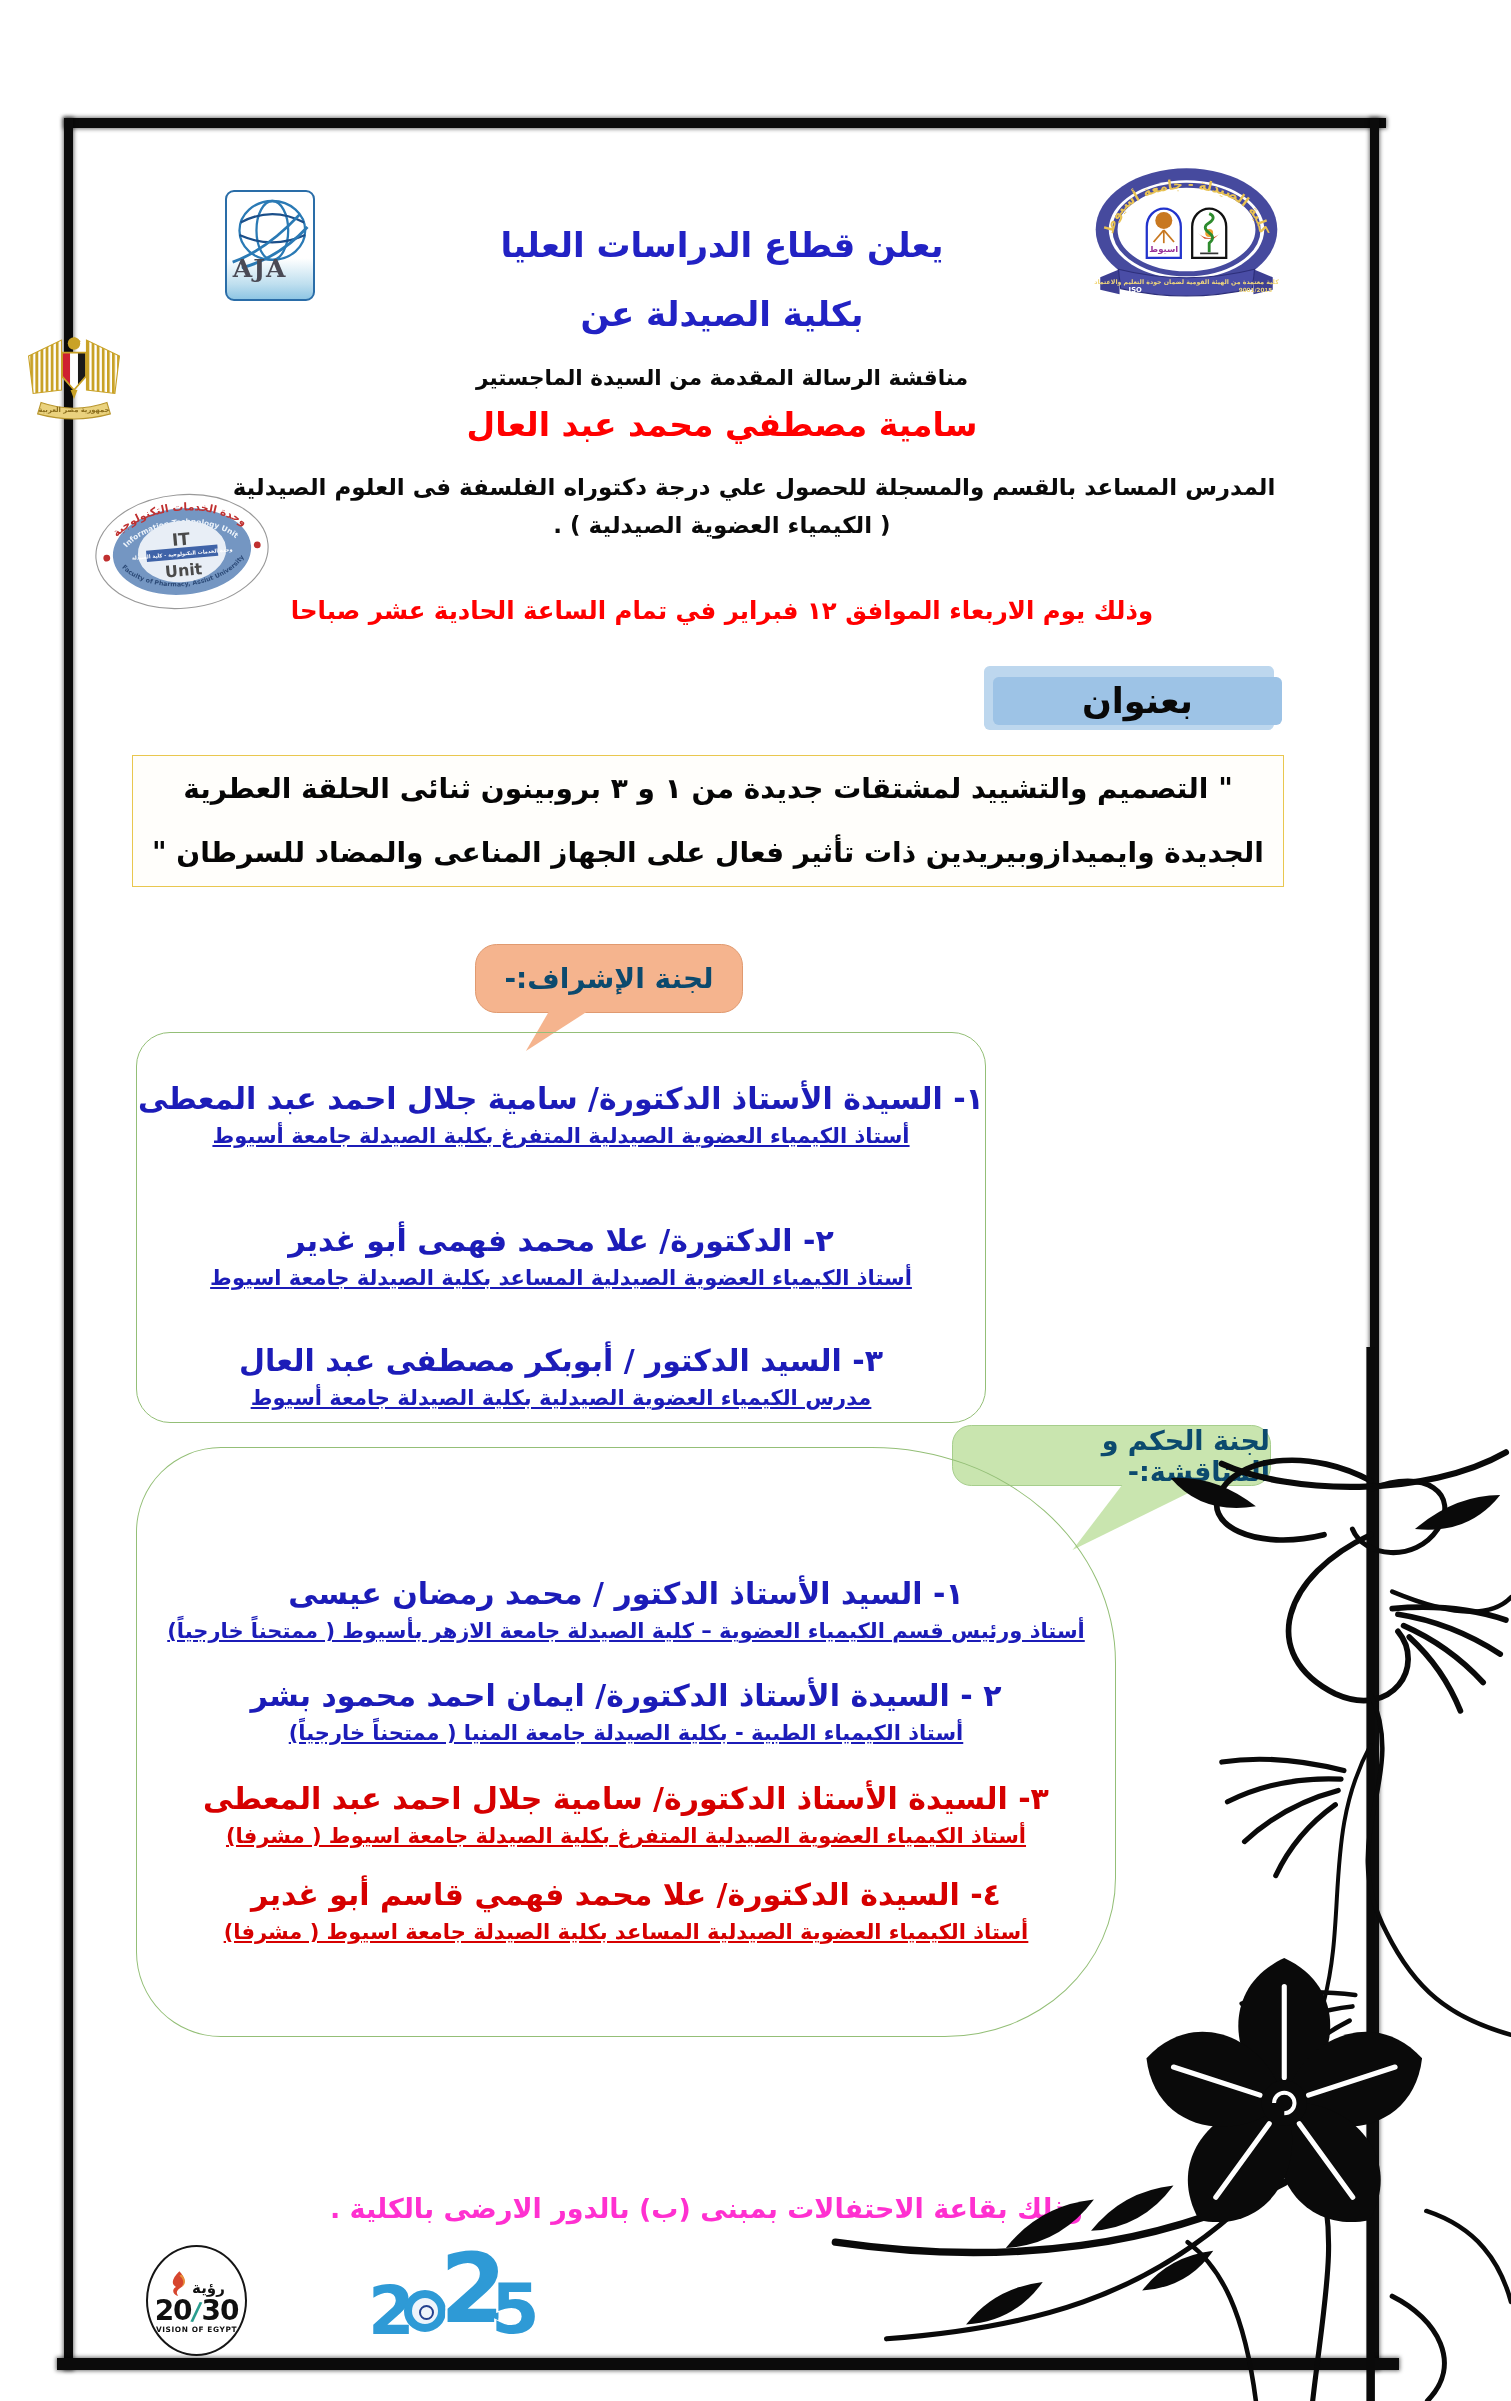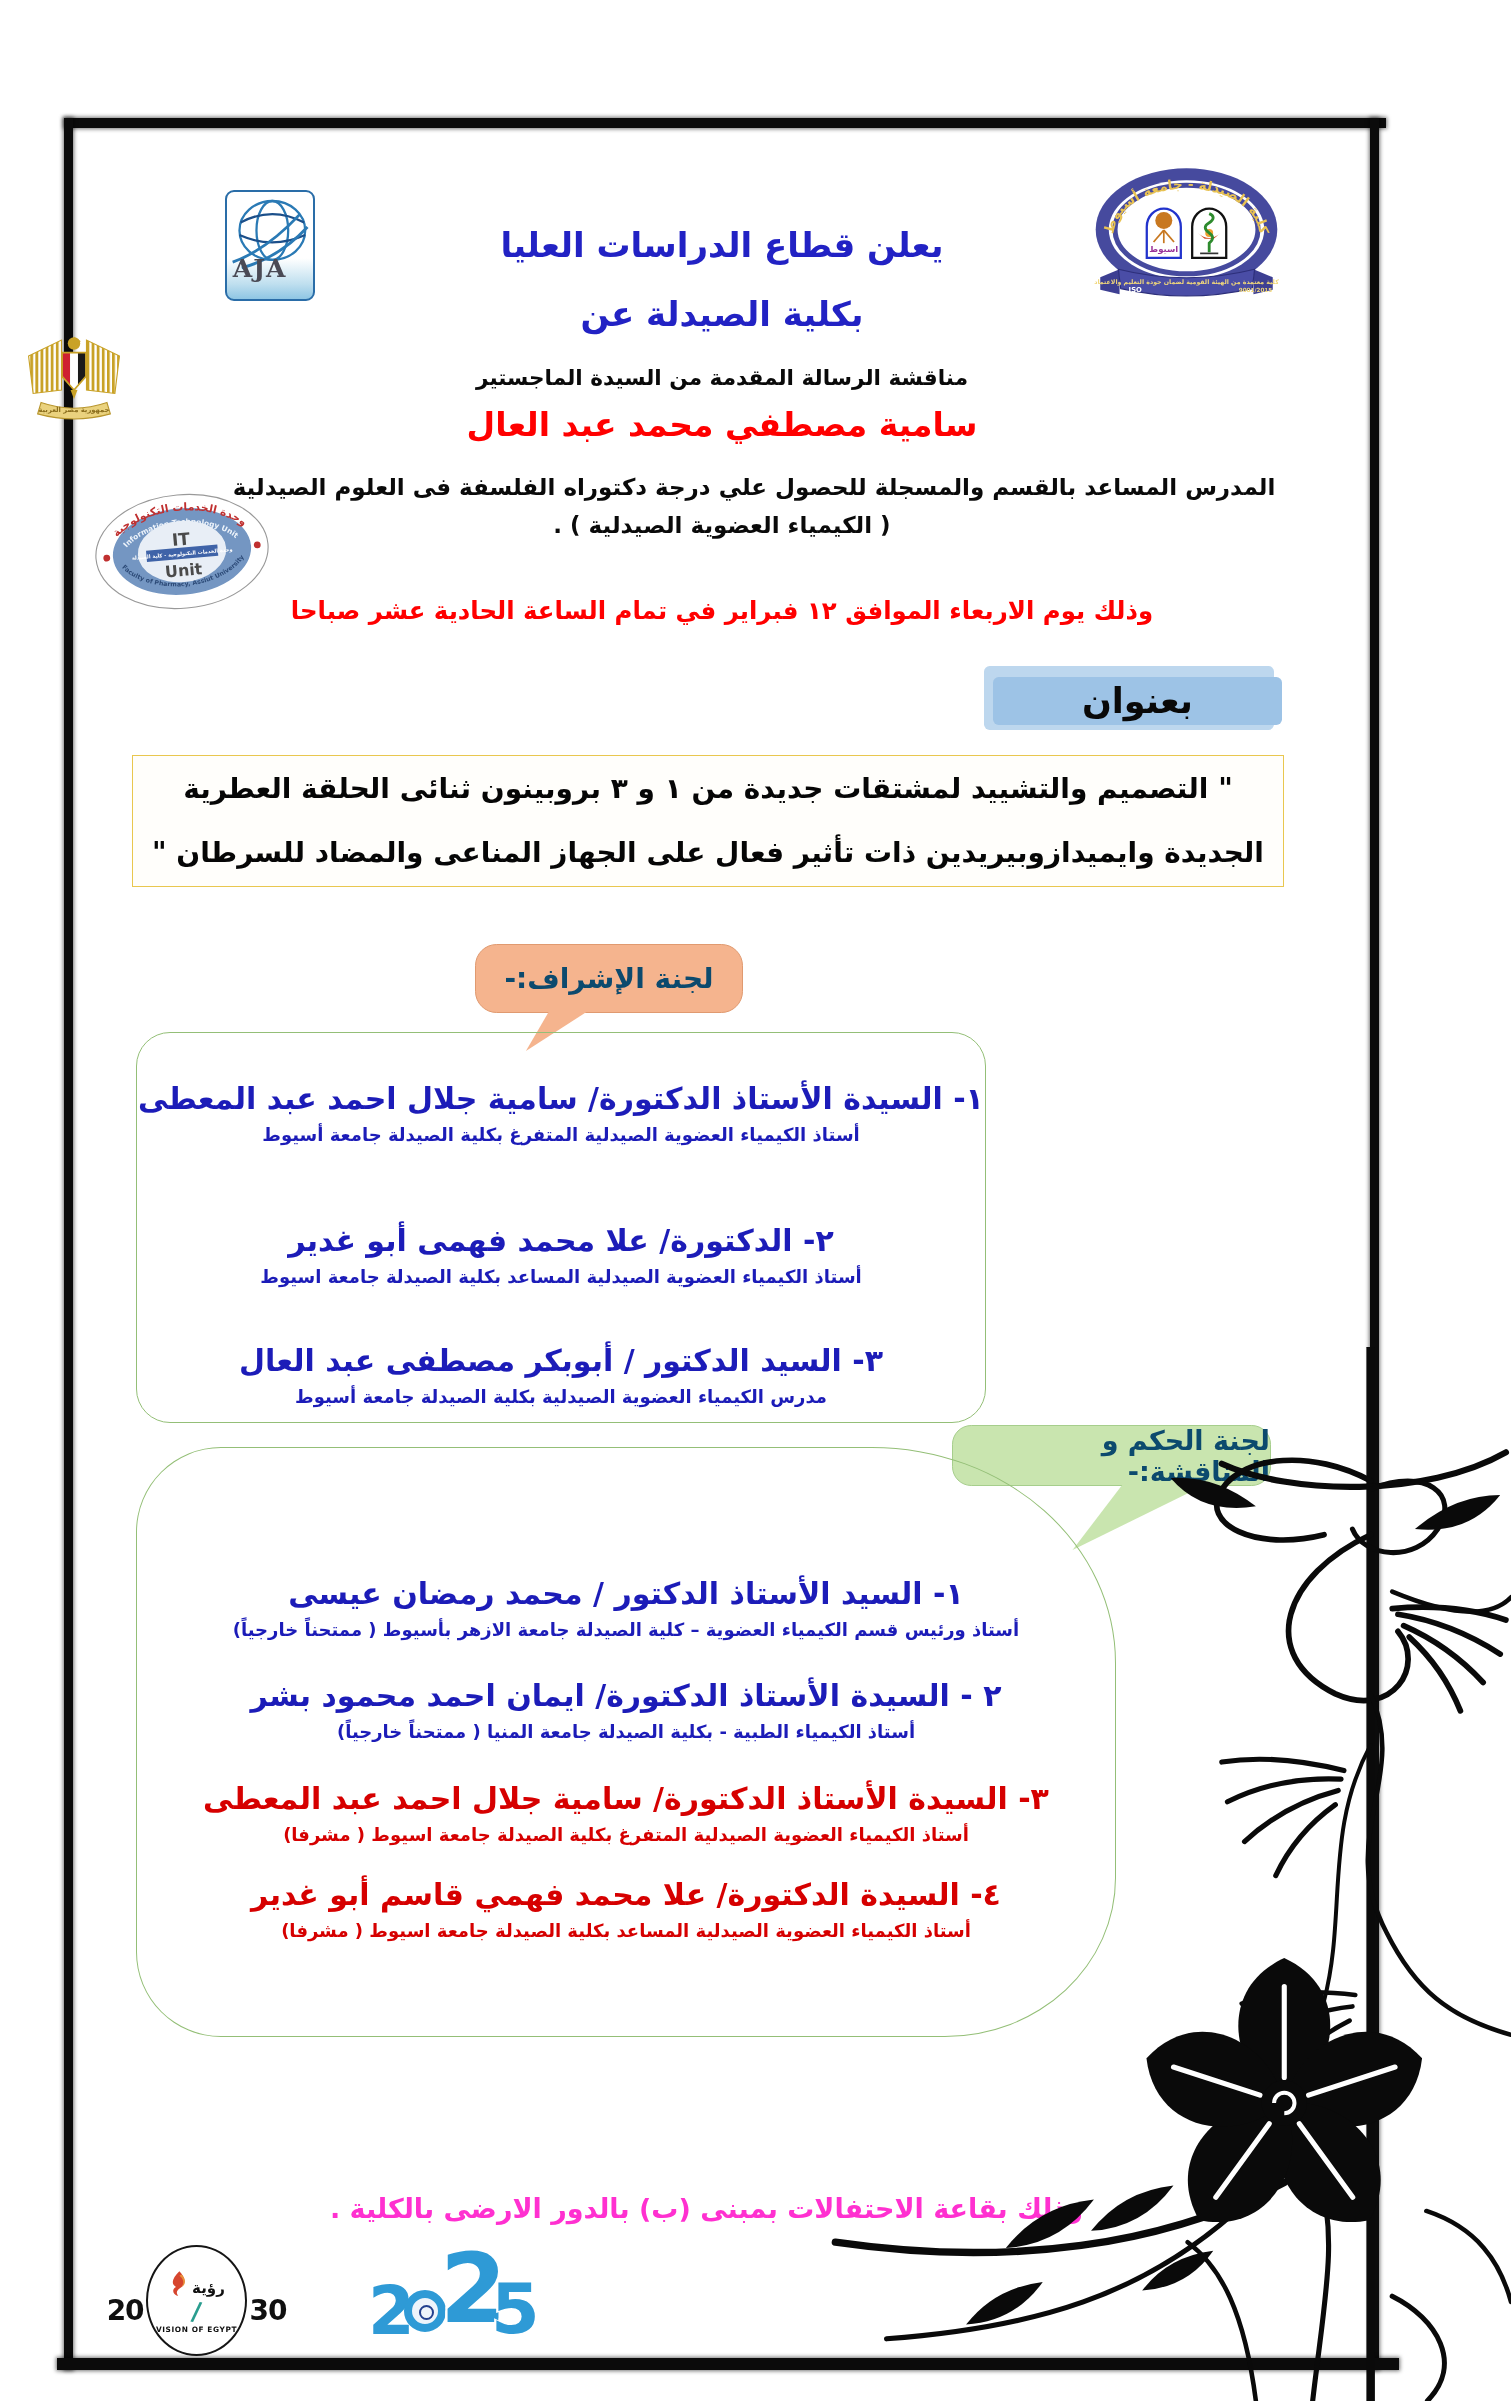--- a/index.html
+++ b/index.html
@@ -45,21 +45,21 @@
   .callout svg.tail{position:absolute;top:100%;margin-top:-1.7px;}
   .sup-callout svg.tail{left:34px;}
   .jury-callout svg.tail{left:108px;}
 
   
   .sup-box{position:absolute;left:136px;top:1032px;width:848px;height:389px;border:1.1px solid var(--box_green_border);border-radius:34px;background:transparent;}
   .jury-box{position:absolute;left:136px;top:1447px;width:978px;height:588px;border:1.1px solid var(--box_green_border);
             border-radius:85px 244px 171px 85px / 85px 216px 159px 85px;}
   .member{position:absolute;left:0;width:100%;text-align:center;}
   .m-name{font-size:30px;}
-  .m-role{font-size:18px;}
+  .m-role{font-size:21px;text-decoration:underline;}
   .blue{color:var(--member_blue);}
   .red{color:var(--member_red);}
   .sup-box .e1{top:48px;}  .sup-box .e2{top:190px;} .sup-box .e3{top:310px;}
   .jury-box .e1{top:128px;} .jury-box .e2{top:230px;} .jury-box .e3{top:333px;} .jury-box .e4{top:429px;}
   .member .m-role{margin-top:8px;}
 
   
   .logo-aja{position:absolute;left:225px;top:190px;width:90px;height:111px;border:2.3px solid #2a6da8;border-radius:9px;
             background:linear-gradient(#ffffff 62%,#bfdfef 86%,#8fc6e4);box-sizing:border-box;overflow:hidden;}
   .logo-aja .aja-text{position:absolute;left:5.7px;bottom:16px;font-family:"DejaVu Serif","Liberation Serif",serif;
@@ -68,21 +68,21 @@
   .logo-faculty{position:absolute;left:1092px;top:166px;width:189px;height:143px;}
   
   .logo-eagle{position:absolute;left:25px;top:331px;width:98px;height:92px;}
   
   .logo-it{position:absolute;left:94px;top:493px;width:176px;height:117px;transform:rotate(-5deg);}
   
   .logo-2030{position:absolute;left:146px;top:2245px;width:101px;height:111px;background:#fff;border:2.3px solid #151515;border-radius:50%;
              display:flex;flex-direction:column;align-items:center;justify-content:center;box-sizing:border-box;}
   .v-top{display:flex;align-items:flex-end;gap:2.3px;height:30px;}
   .v-ar{font-size:15px;color:#111;}
-  .v-nums{font-size:28px;color:#101010;line-height:1;letter-spacing:-1.1px;display:flex;align-items:center;gap:48px;}
+  .v-nums{font-size:28px;color:#101010;line-height:1;letter-spacing:-1.1px;display:flex;align-items:center;}
   .v-slash{color:#2a9d8f;font-size:25px;margin:0 1.1px;transform:rotate(8deg);}
   .v-cap{font-size:7.4px;color:#101010;letter-spacing:0.6px;font-weight:bold;}
   
   .logo-2025{position:absolute;left:368px;top:2242px;width:165px;height:114px;direction:ltr;color:var(--y2025_blue);}
   .logo-2025 .d{position:absolute;font-weight:bold;text-shadow:2.3px 2.3px 0 #ffffff,-2.3px 2.3px 0 #ffffff,2.3px -2.3px 0 #ffffff,-2.3px -2.3px 0 #ffffff;}
   .d1{left:0;top:30px;font-size:67px;}
   .d2circ{position:absolute;left:36px;top:48px;width:42px;height:42px;border:8.5px solid var(--y2025_blue);border-radius:50%;background:#eef4fb;box-sizing:border-box;}
   .d2inner{position:absolute;left:6.8px;top:6.8px;width:11.4px;height:11.4px;border:2.8px solid #23408e;border-radius:50%;}
   .d3{left:72px;top:-9px;font-size:96px;}
   .d4{left:123px;top:26px;font-size:70px;}

